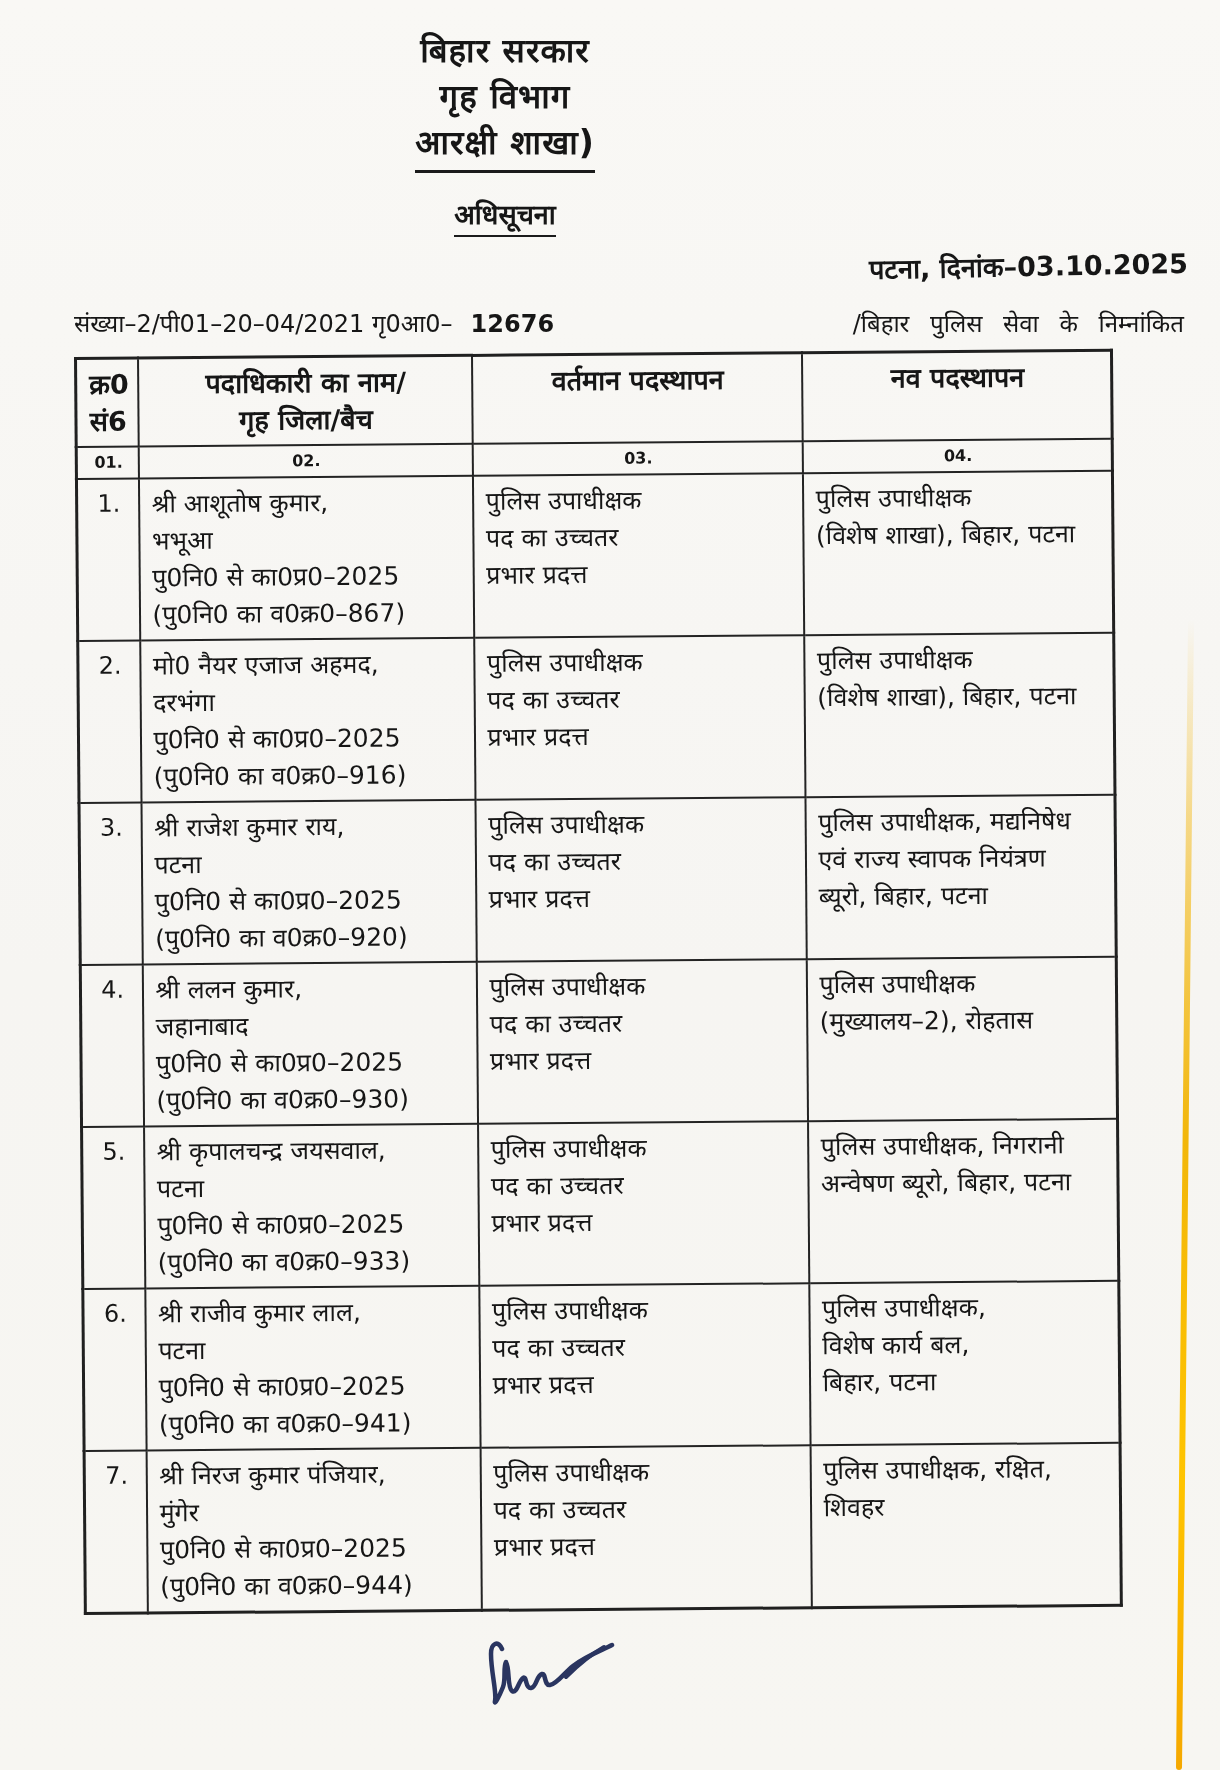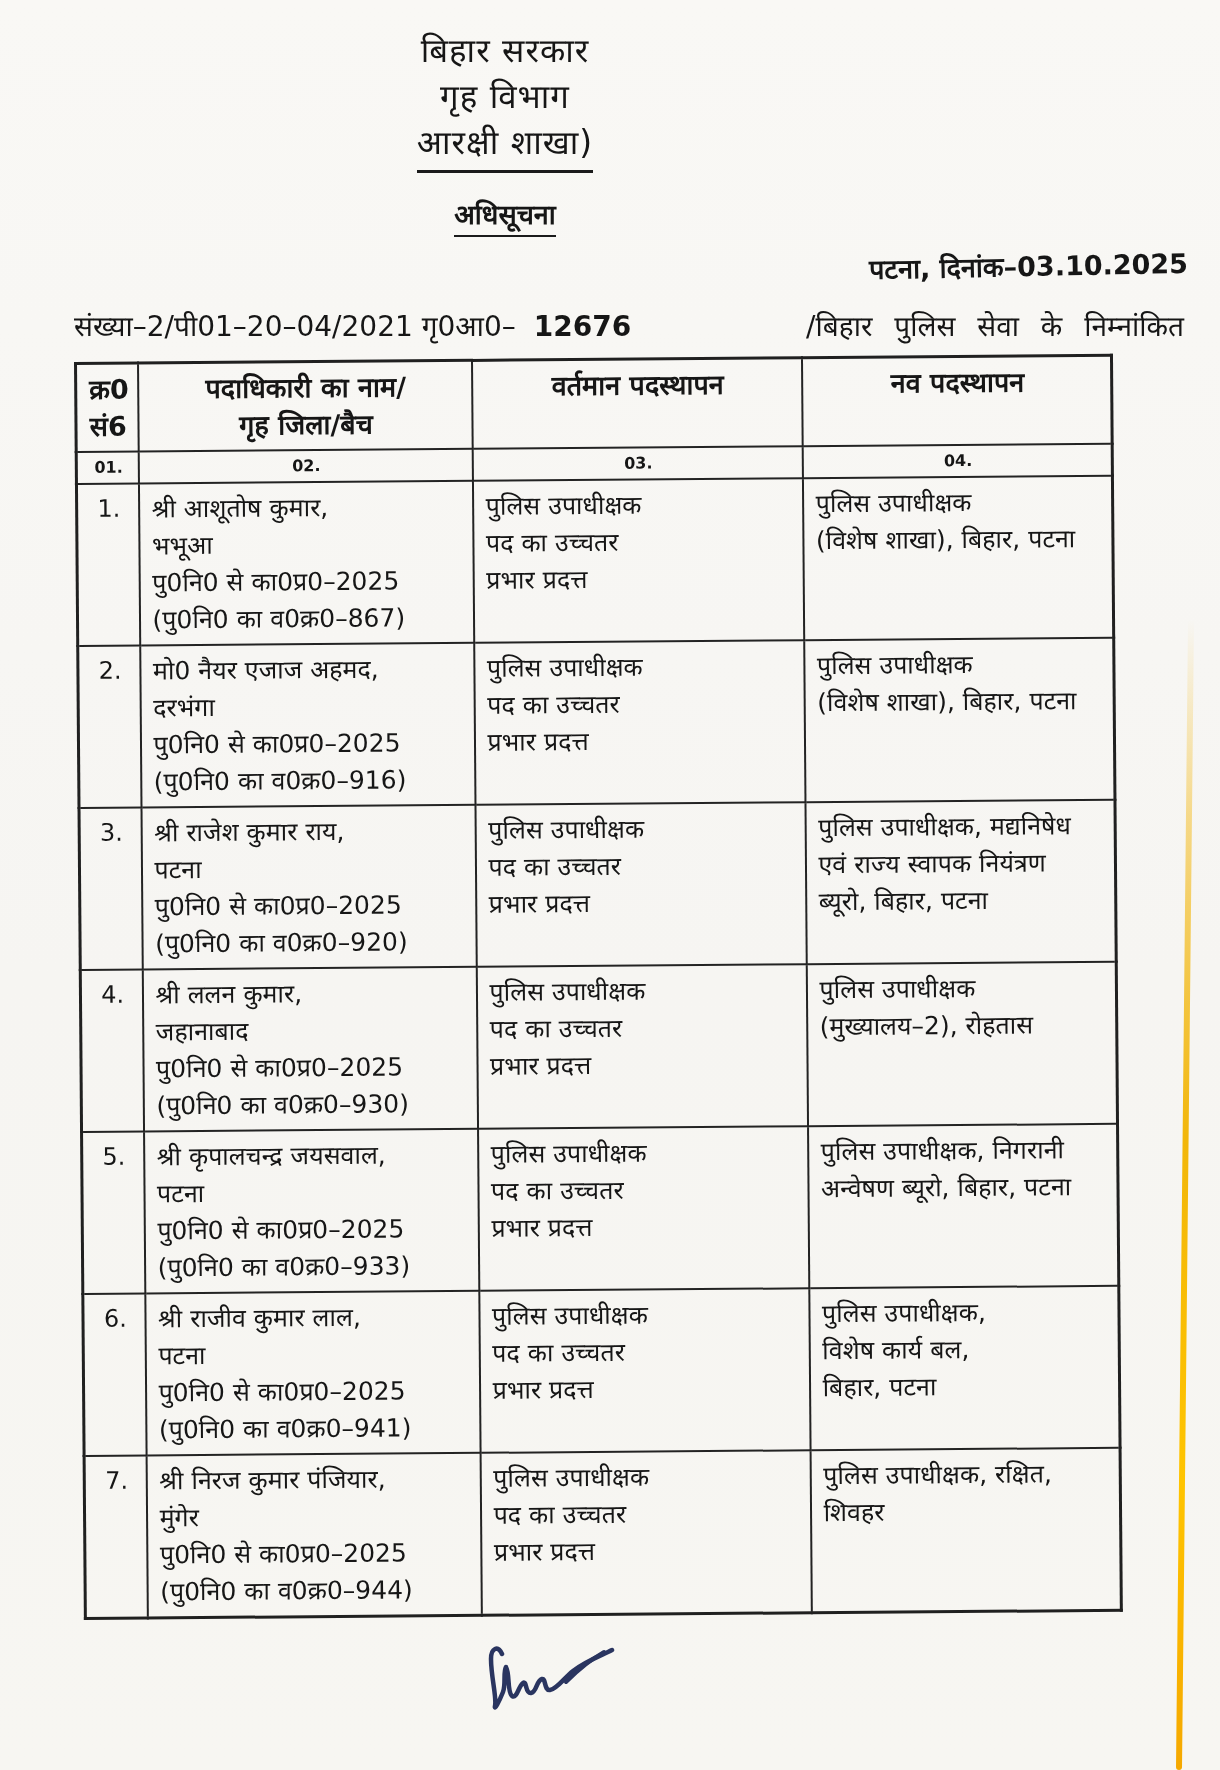--- a/index.html
+++ b/index.html
@@ -18,21 +18,21 @@
     padding-top:28px;
     box-sizing:border-box;
   }
   
   .head-block{
     width:1010px;
     text-align:center;
   }
   .head-line{
     font-size:33px;
-    font-weight:normal;
+    font-weight:bold;
     line-height:46px;
     letter-spacing:1px;
   }
   .branch .inner{
     display:inline-block;
     border-bottom:3px solid #1b1b1b;
     padding-bottom:4px;
   }
   .notif{
     width:1010px;
@@ -53,21 +53,21 @@
     font-size:27px;
     font-weight:bold;
     transform:rotate(-1.1deg);
   }
   .refline{
     display:flex;
     justify-content:space-between;
     align-items:baseline;
     padding:0 36px 0 74px;
     margin-top:14px;
-    font-size:28px;
+    font-size:24px;
   }
   .refline .num{
     font-weight:bold;
     margin-left:18px;
   }
   .refline .right-part{
     word-spacing:13px;
   }
   .bodypara{
     padding:0 36px 0 74px;

